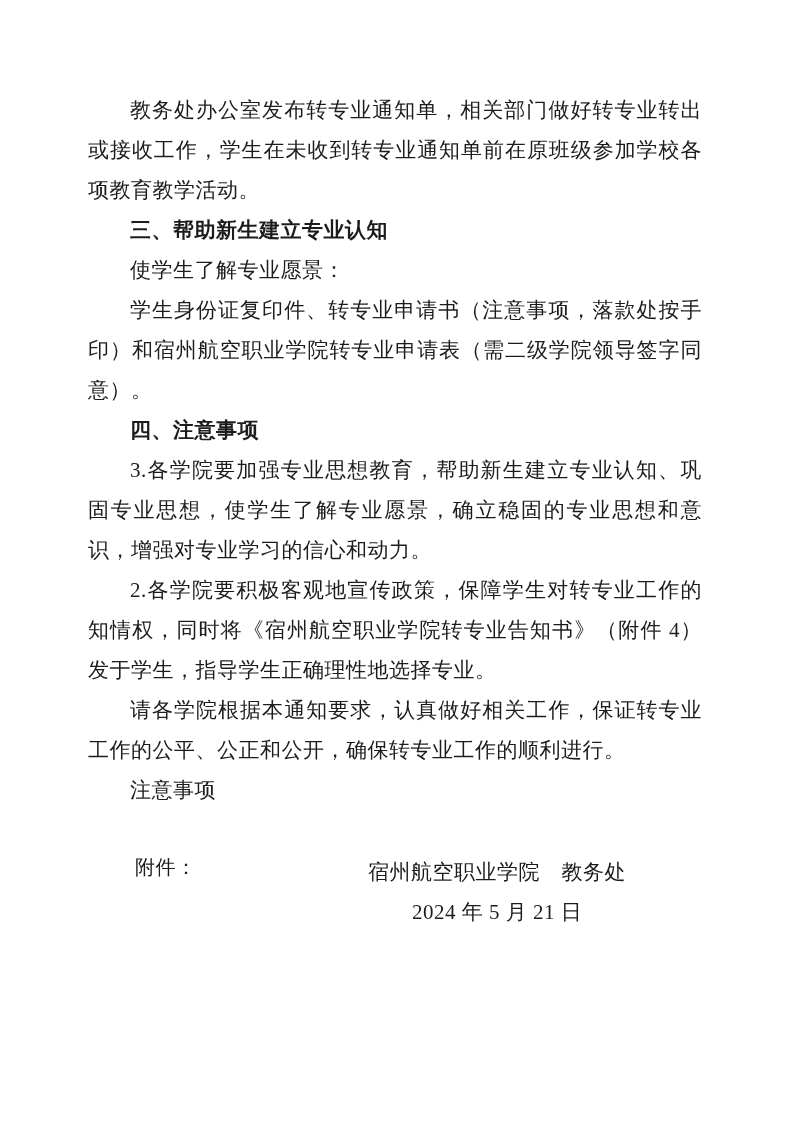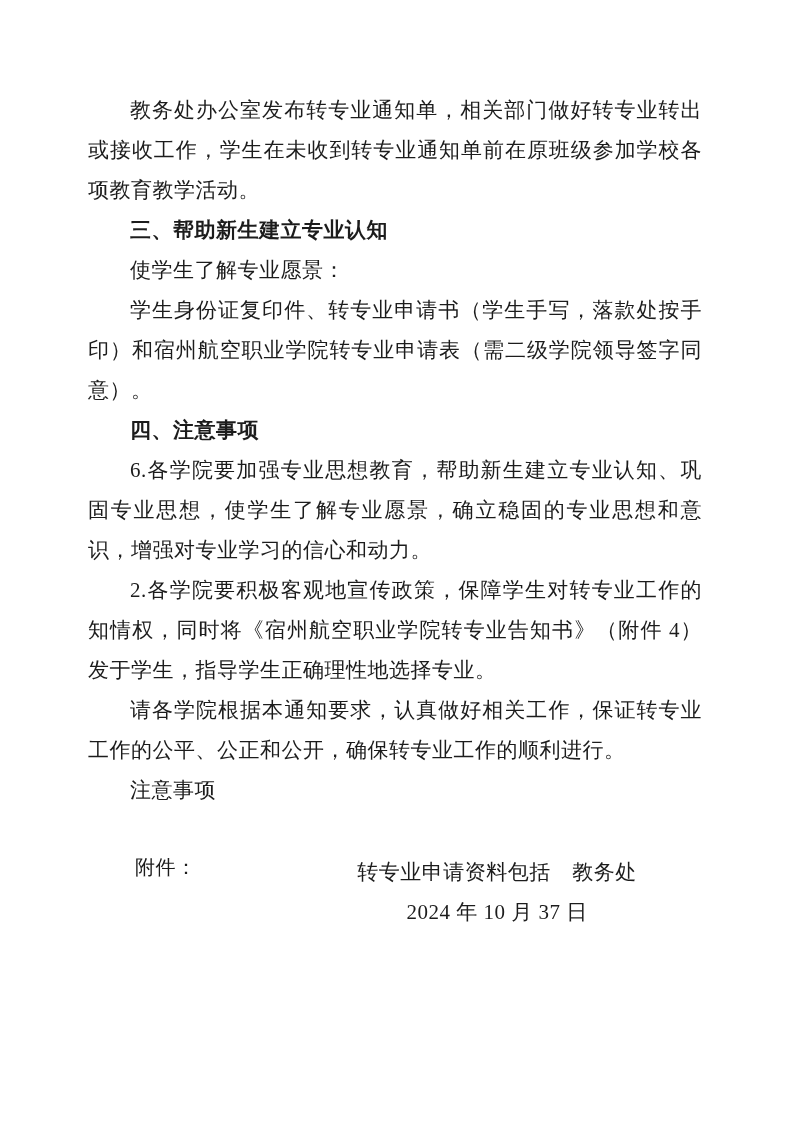--- a/index.html
+++ b/index.html
@@ -66,38 +66,38 @@
   <div class="content">
 
     <div>
 
         <p class="body">教务处办公室发布转专业通知单，相关部门做好转专业转出或接收工作，学生在未收到转专业通知单前在原班级参加学校各项教育教学活动。</p>
 
         <p class="heading">三、帮助新生建立专业认知</p>
 
         <p class="body">使学生了解专业愿景：</p>
 
-        <p class="body">学生身份证复印件、转专业申请书（学生手写，落款处按手印）和宿州航空职业学院转专业申请表（需二级学院领导签字同意）。</p>
+        <p class="body">学生身份证复印件、转专业申请书（注意事项，落款处按手印）和宿州航空职业学院转专业申请表（需二级学院领导签字同意）。</p>
 
         <p class="heading">四、注意事项</p>
 
-        <p class="body">6.各学院要加强专业思想教育，帮助新生建立专业认知、巩固专业思想，使学生了解专业愿景，确立稳固的专业思想和意识，增强对专业学习的信心和动力。</p>
+        <p class="body">3.各学院要加强专业思想教育，帮助新生建立专业认知、巩固专业思想，使学生了解专业愿景，确立稳固的专业思想和意识，增强对专业学习的信心和动力。</p>
 
         <p class="body">2.各学院要积极客观地宣传政策，保障学生对转专业工作的知情权，同时将《宿州航空职业学院转专业告知书》（附件 4）发于学生，指导学生正确理性地选择专业。</p>
 
         <p class="body">请各学院根据本通知要求，认真做好相关工作，保证转专业工作的公平、公正和公开，确保转专业工作的顺利进行。</p>
 
         <p class="body">注意事项</p>
       </div>
 
     <div class="attachments">
       <span class="att-label">附件：</span>
     </div>
 
     <div class="signature-wrap">
       <div class="signature">
-        <div>转专业申请资料包括　教务处</div>
-        <div>2024 年 10 月 37 日</div>
+        <div>宿州航空职业学院　教务处</div>
+        <div>2024 年 5 月 21 日</div>
       </div>
     </div>
 
   </div>
 </div>
 
 </body></html>

